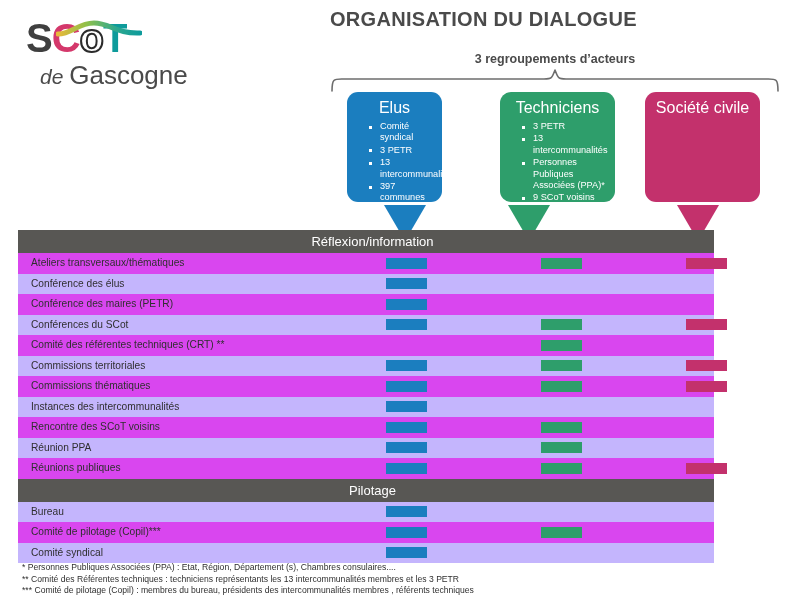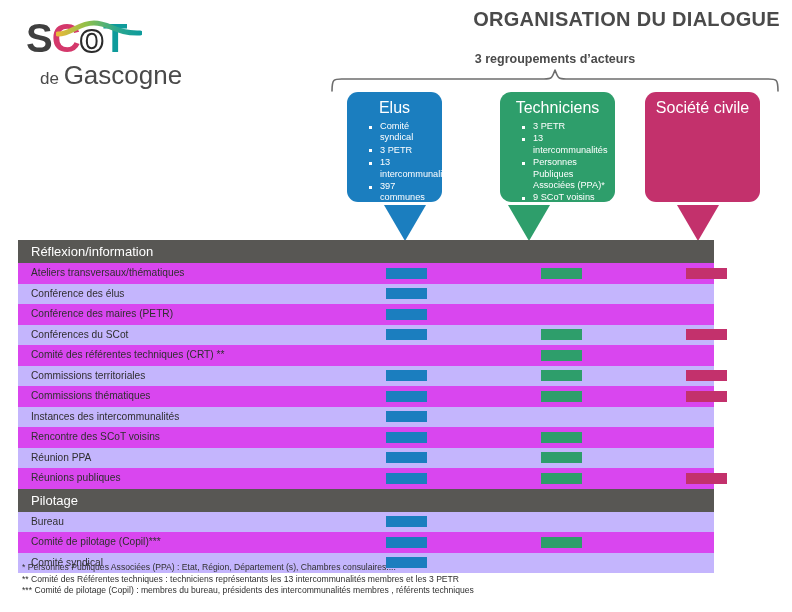--- a/index.html
+++ b/index.html
@@ -46,30 +46,31 @@
     pointer-events: none;
   }
   #logo .gascogne {
     font-size: 26px;
     color: #4a4a4a;
     line-height: 28px;
     margin-top: 1px;
     padding-left: 14px;
   }
   #logo .gascogne .de {
-    font-size: 17px;
+    font-size: 21px;
+    font-style: italic;
   }
 
   
   #title {
     position: absolute;
     left: 330px;
     top: 8px;
     width: 450px;
-    text-align: right;
+    text-align: left;
     font-size: 20px;
     font-weight: bold;
     color: #4a4a4a;
     letter-spacing: 0.3px;
   }
   #subtitle {
     position: absolute;
     left: 330px;
     top: 52px;
     width: 450px;
@@ -136,22 +137,23 @@
     border-right: 21px solid transparent;
   }
   #arrow-elus        { left: 384px; top: 205px; border-top: 36px solid #1b7ebf; }
   #arrow-techniciens { left: 508px; top: 205px; border-top: 36px solid #2e9e6b; }
   #arrow-societe     { left: 677px; top: 205px; border-top: 36px solid #c3316c; }
 
   
   #matrix {
     position: absolute;
     left: 18px;
-    top: 240px;
+    top: 230px;
     width: 696px;
+    text-align: center;
   }
   .section-head {
     background: #585754;
     color: #ffffff;
     font-size: 13px;
     height: 23px;
     line-height: 23px;
     padding-left: 13px;
     box-sizing: border-box;
   }

